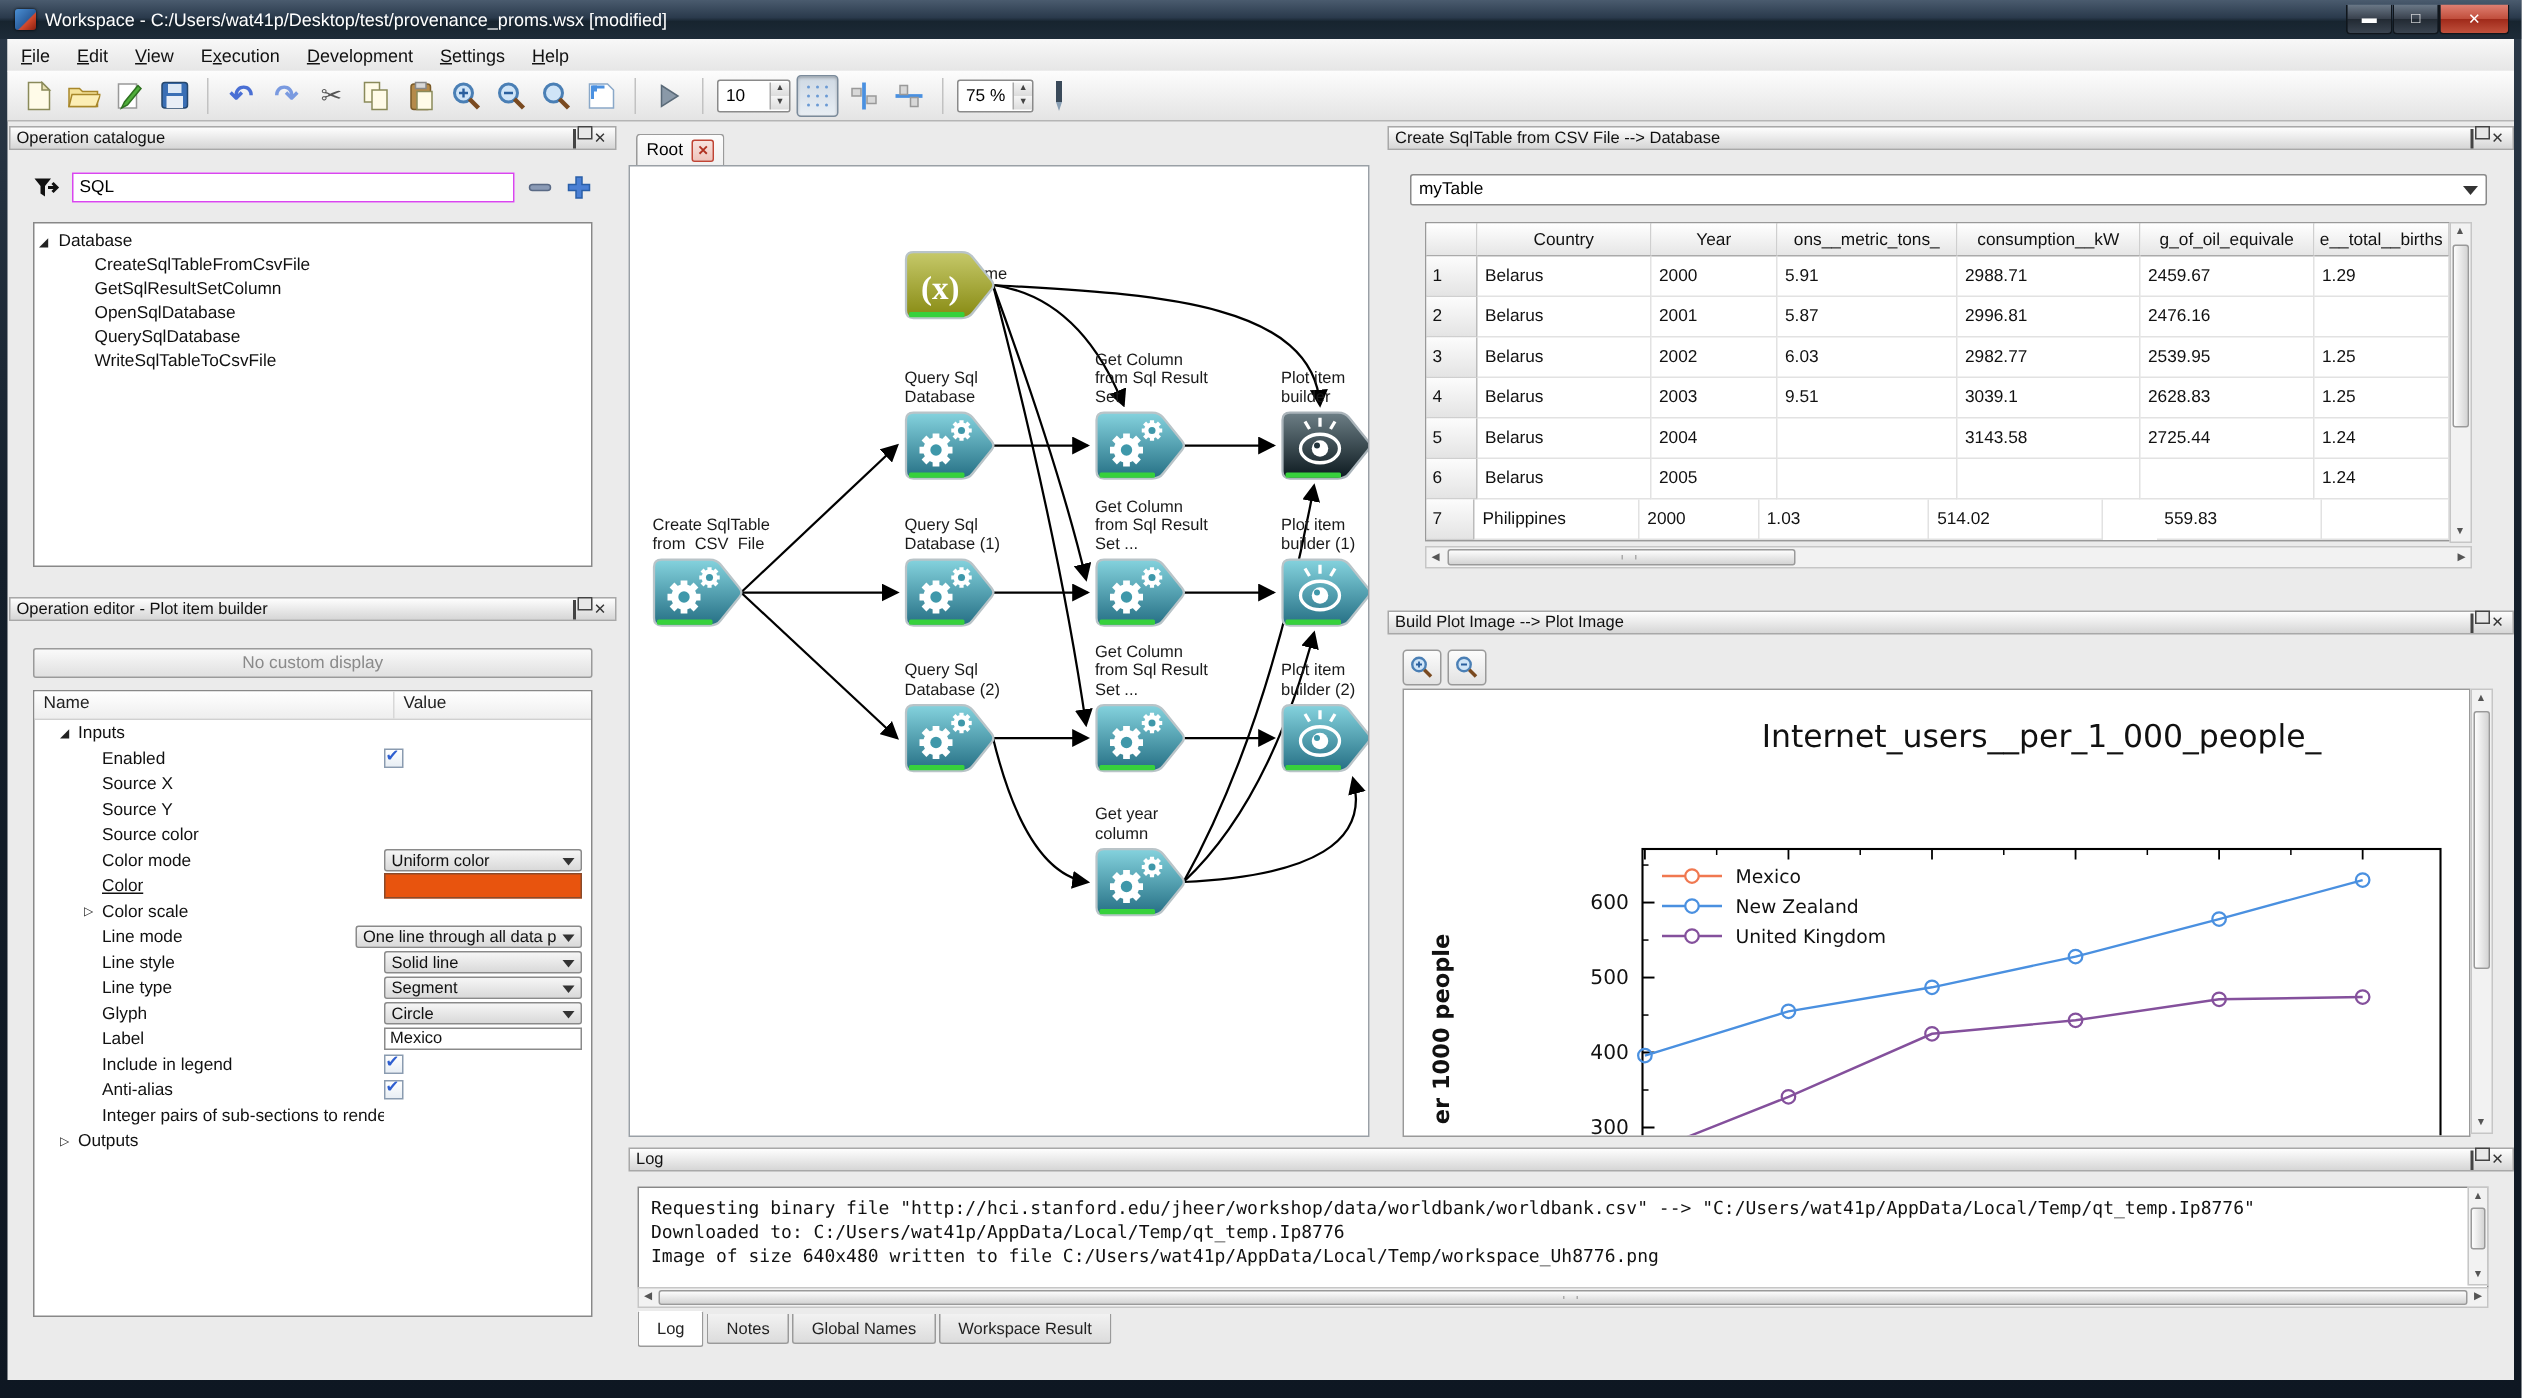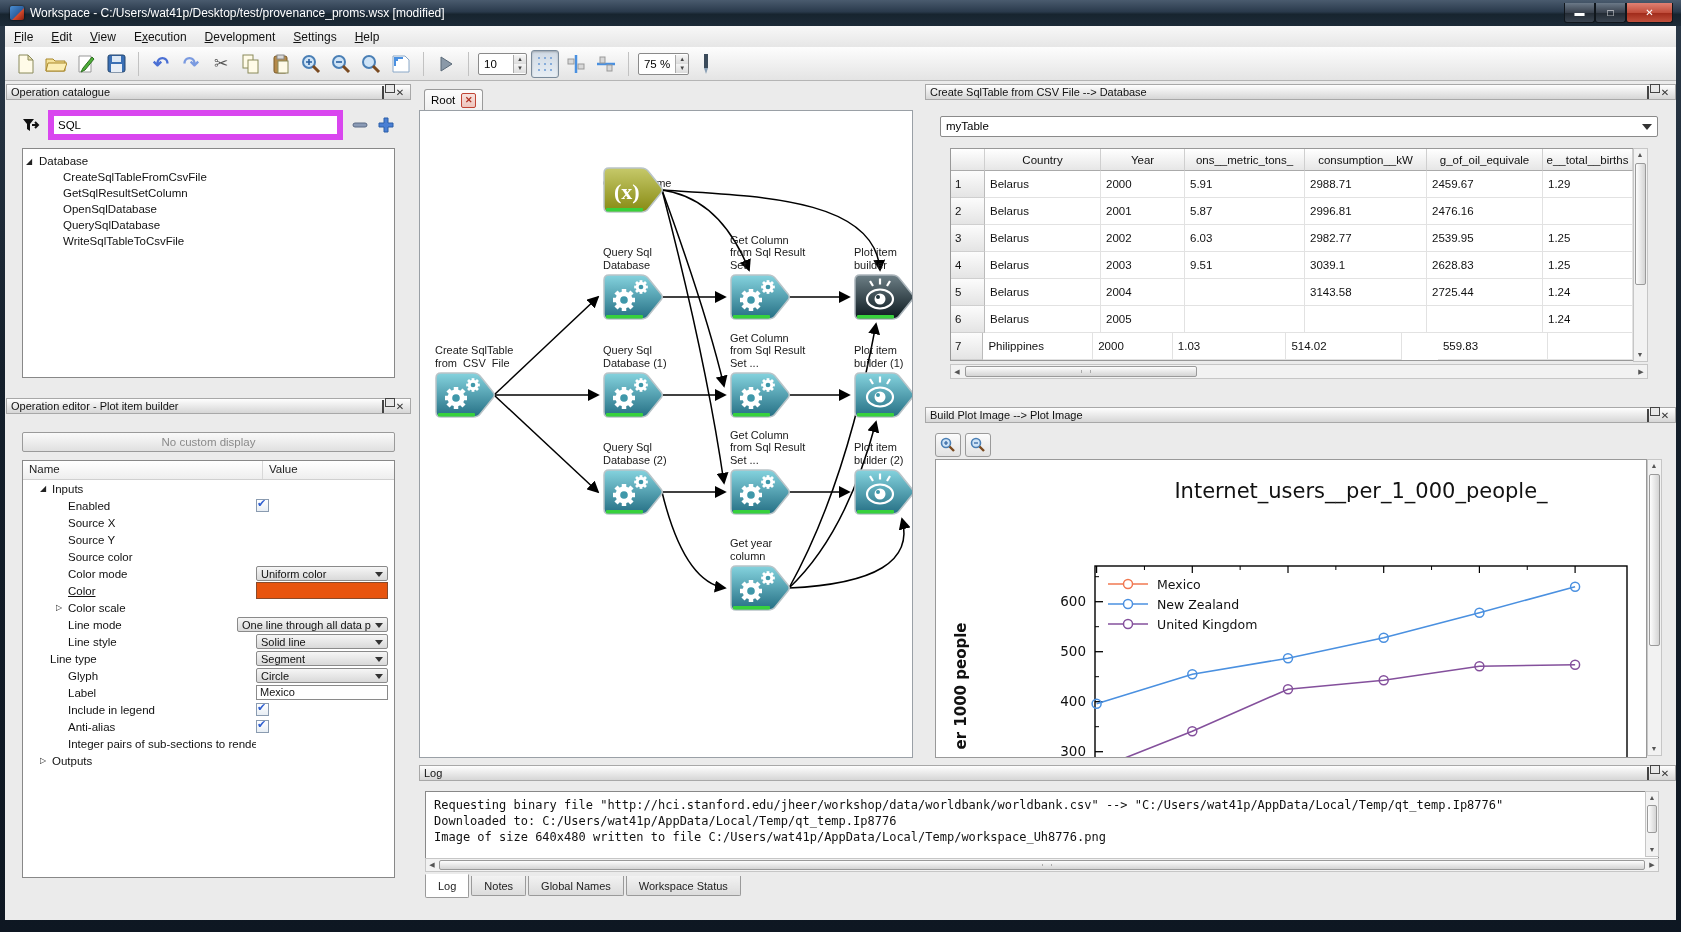--- a/index.html
+++ b/index.html
@@ -34,21 +34,21 @@
   
   .panel{position:absolute;background:#ebebeb;}
   .phead{position:absolute;left:0;top:0;right:0;height:16px;background:linear-gradient(180deg,#fefefe,#d6d6d6);
     border:1px solid #a8a8a8;font-size:11px;color:#111;display:flex;align-items:center;padding:0 4px;box-sizing:border-box;}
   .phead .ttl{flex:1;}
   .phicon{width:12px;height:11px;margin-left:5px;color:#333;font-size:10px;line-height:11px;text-align:center;}
   .floatglyph{position:relative;width:9px;height:8px;border:1px solid #444;margin-top:1px;}
   .floatglyph:before{content:"";position:absolute;left:2px;top:-3px;width:8px;height:7px;border:1px solid #444;background:#e8e8e8;}
   
   #searchrow{position:absolute;left:16px;top:30px;right:16px;height:22px;display:flex;align-items:center;gap:8px;}
-  #searchinput{flex:1;height:18px;border:6px solid #d946ef;font-size:11.5px;font-family:"Liberation Sans",sans-serif;padding:0 4px;}
+  #searchinput{flex:1;height:18px;border:1px solid #d946ef;font-size:11.5px;font-family:"Liberation Sans",sans-serif;padding:0 4px;}
   #treebox{position:absolute;left:16px;top:64px;right:16px;bottom:18px;background:#fff;border:1px solid #888;
     font-size:11.5px;color:#111;padding-top:4px;}
   .trow{height:16px;display:flex;align-items:center;}
   .tri{width:12px;text-align:center;font-size:8px;color:#222;}
   
   #nocustom{position:absolute;left:16px;top:34px;right:16px;height:18px;border:1px solid #9a9a9a;border-radius:2px;
     background:linear-gradient(#fafafa,#e0e0e0);color:#8a8a8a;font-size:11.5px;display:flex;align-items:center;justify-content:center;}
   #propgrid{position:absolute;left:16px;top:62px;right:16px;bottom:12px;background:#fff;border:1px solid #888;font-size:11.5px;}
   #propheader{height:18px;display:flex;border-bottom:1px solid #d0d0d0;background:linear-gradient(#fff,#eee);color:#222;}
   #propheader div{padding:2px 6px;}
@@ -373,21 +373,21 @@
           <div class="prow">
             <div class="pname">
               <span style="margin-left:45px;">Line style</span>
             </div>
             <div class="pval">
               <span class="combo">Solid line</span>
             </div>
           </div>
           <div class="prow">
             <div class="pname">
-              <span style="margin-left:27px;">Line type</span>
+              <span style="margin-left:45px;">Line type</span>
             </div>
             <div class="pval">
               <span class="combo">Segment</span>
             </div>
           </div>
           <div class="prow">
             <div class="pname">
               <span style="margin-left:45px;">Glyph</span>
             </div>
             <div class="pval">
@@ -941,15 +941,15 @@
           <div class="grip"></div>
         </div>
       <span class="sarrow" style="right:0;top:0;">▶</span>
     </div>
   </div>
 
   <div id="bottomtabs" style="left:420px;top:850px;">
       <div class="btab active">Log</div>
       <div class="btab">Notes</div>
       <div class="btab">Global Names</div>
-      <div class="btab">Workspace Status</div>
+      <div class="btab">Workspace Result</div>
     </div>
 </div>
 
 </body></html>

